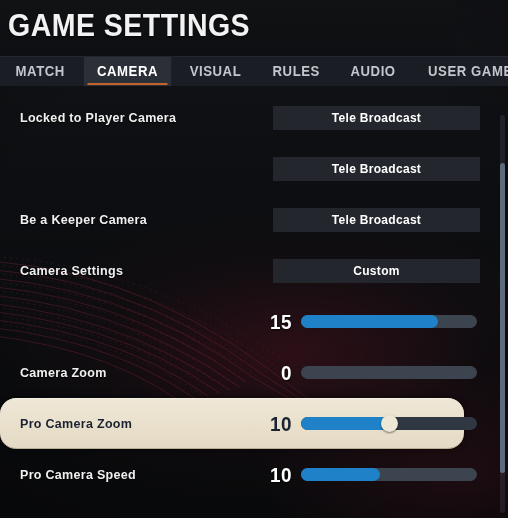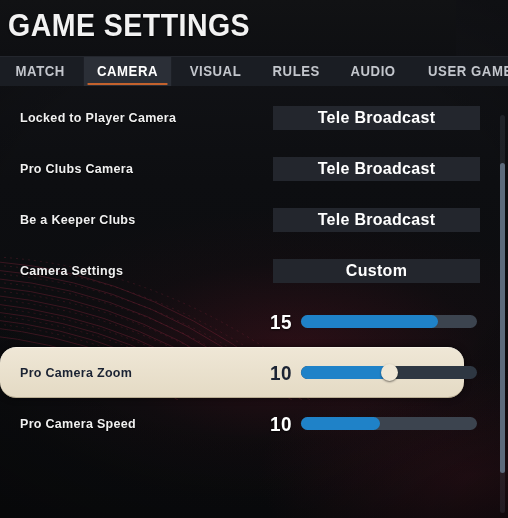--- a/index.html
+++ b/index.html
@@ -146,21 +146,21 @@
 
   
   .dropdown {
     position: absolute;
     left: 273px;
     width: 207px;
     height: 24px;
     line-height: 24px;
     text-align: center;
     background: #23262d;
-    font-size: 16px;
+    font-size: 12px;
     font-weight: bold;
     letter-spacing: 0.3px;
     color: #ffffff;
     box-sizing: border-box;
   }
 
   
   .slider-value {
     position: absolute;
     left: 250px;
@@ -270,36 +270,40 @@
   </div>
 
   <div class="tabbar" id="tabbar"><div class="tab">MATCH</div><div class="tab active">CAMERA</div><div class="tab">VISUAL</div><div class="tab">RULES</div><div class="tab">AUDIO</div><div class="tab">USER GAMEP</div></div>
 
   <div class="list" id="settings-list">
       <div class="row">
         <div class="row-label">Locked to Player Camera</div>
         <div class="dropdown">Tele Broadcast</div>
       </div>
       <div class="row">
-        <div class="row-label">Pro Clubs Camera</div>
         <div class="dropdown">Tele Broadcast</div>
       </div>
       <div class="row">
-        <div class="row-label">Be a Keeper Clubs</div>
+        <div class="row-label">Be a Keeper Camera</div>
         <div class="dropdown">Tele Broadcast</div>
       </div>
       <div class="row">
         <div class="row-label">Camera Settings</div>
         <div class="dropdown">Custom</div>
       </div>
       <div class="row">
         <div class="slider-value">15</div>
         <div class="slider-track">
           <div class="slider-fill" style="width: 78%;"></div>
         </div>
+      </div>
+      <div class="row">
+        <div class="row-label">Camera Zoom</div>
+        <div class="slider-value">0</div>
+        <div class="slider-track"></div>
       </div>
       <div class="row selected">
         <div class="row-label">Pro Camera Zoom</div>
         <div class="slider-value">10</div>
         <div class="slider-track">
           <div class="slider-fill" style="width: 50%;"></div>
           <div class="slider-knob" style="left: 50%;"></div>
         </div>
       </div>
       <div class="row">

